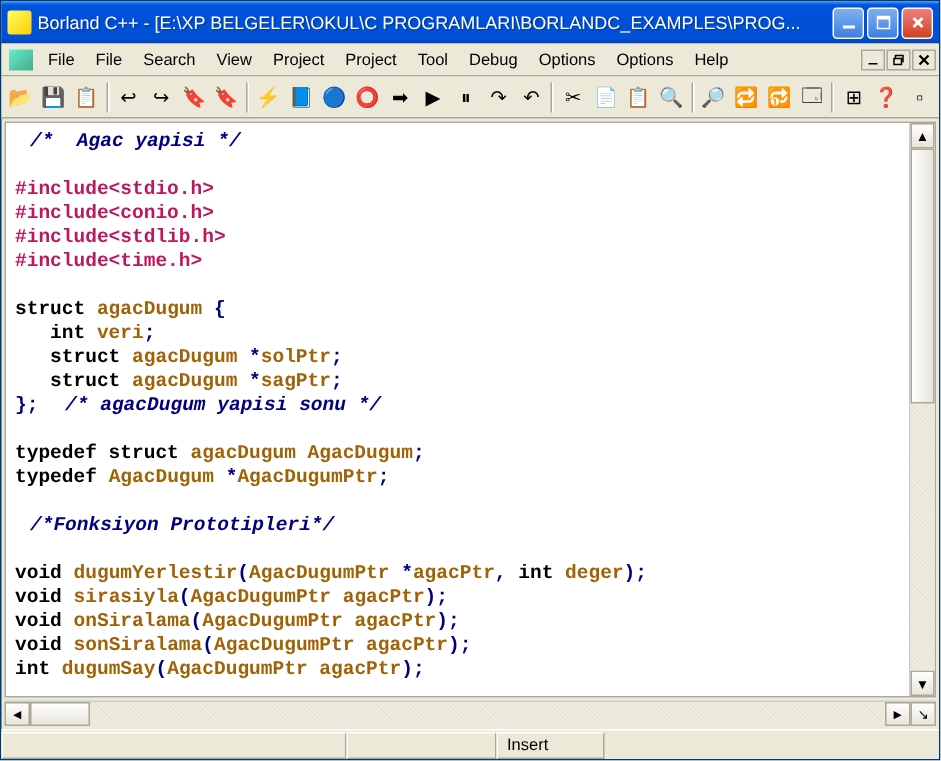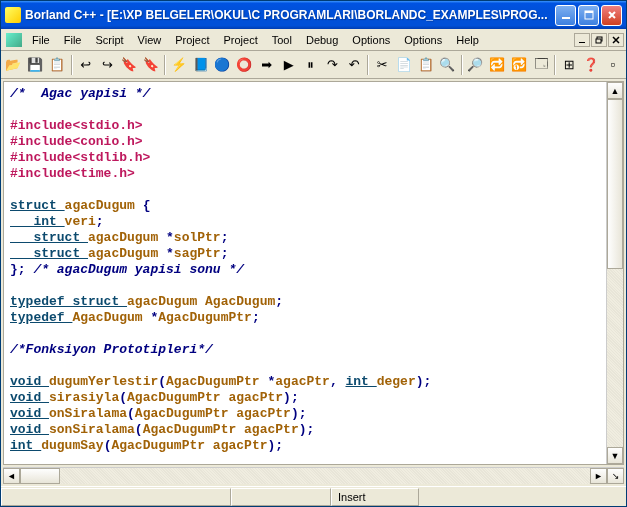--- a/index.html
+++ b/index.html
@@ -1,20 +1,20 @@
 <!DOCTYPE html>
 <html><head>
 <meta charset="utf-8">
 <style>
 * { margin: 0; padding: 0; box-sizing: border-box; }
 body { font-family: Tahoma, sans-serif; font-size: 11px; background: #ece9d8; overflow: hidden; width: 627px; height: 507px; }
 .window { width: 627px; height: 507px; border: 1px solid #003c74; background: #ece9d8; display: flex; flex-direction: column; }
 .titlebar { height: 28px; background: linear-gradient(to bottom, #3a95ff 0%, #0053e1 8%, #0050d8 40%, #0050d8 88%, #003db1 100%); display: flex; align-items: center; padding: 0 4px; color: white; }
 .titlebar-icon { width: 16px; height: 16px; margin-right: 4px; background: linear-gradient(135deg, #ff6 0%, #fc0 100%); border-radius: 2px; flex-shrink: 0; }
-.titlebar-text { flex: 1; font-weight: bold; font-size: 12px; white-space: nowrap; overflow: hidden; text-overflow: ellipsis; text-shadow: 1px 1px 1px rgba(0,0,0,0.3); }
+.titlebar-text { flex: 1; font-weight: normal; font-size: 12px; white-space: nowrap; overflow: hidden; text-overflow: ellipsis; text-shadow: 1px 1px 1px rgba(0,0,0,0.3); }
 .window-controls { display: flex; gap: 2px; }
 .win-btn { width: 21px; height: 21px; border: 1px solid #fff; border-radius: 3px; display: flex; align-items: center; justify-content: center; font-family: Arial; font-weight: bold; cursor: pointer; }
 .win-btn.min, .win-btn.max { background: linear-gradient(to bottom, #7eb0f0, #3d80e0); color: white; }
 .win-btn.close { background: linear-gradient(to bottom, #f08080, #d04020); color: white; }
 .menubar { height: 22px; background: #ece9d8; display: flex; align-items: center; padding: 0 2px; border-bottom: 1px solid #aca899; }
 .menu-icon { width: 16px; height: 14px; margin: 0 3px; background: linear-gradient(135deg, #6ec 0%, #4a8 100%); flex-shrink: 0; }
 .menu-item { padding: 2px 7px; cursor: default; }
 .mdi-controls { display: flex; gap: 1px; margin-left: auto; }
 .mdi-btn { width: 16px; height: 14px; border: 1px solid #aca899; background: #ece9d8; font-size: 9px; display: flex; align-items: center; justify-content: center; cursor: pointer; }
 .toolbar { height: 28px; background: #ece9d8; border-bottom: 1px solid #aca899; display: flex; align-items: center; padding: 2px; gap: 0; }
@@ -25,24 +25,24 @@
 .scrollbar-v { width: 17px; background: #f0ede0; border-left: 1px solid #ccc; display: flex; flex-direction: column; }
 .sb-btn { height: 17px; background: linear-gradient(to bottom, #fefefe, #e8e5d8); border: 1px solid #aca899; font-size: 9px; display: flex; align-items: center; justify-content: center; cursor: pointer; }
 .sb-track { flex: 1; background: repeating-linear-gradient(45deg, #f0ede0, #f0ede0 1px, #e8e5d8 1px, #e8e5d8 2px); position: relative; }
 .sb-thumb { position: absolute; left: 0; right: 0; top: 0; height: 170px; background: linear-gradient(to right, #fefefe, #e8e5d8); border: 1px solid #aca899; cursor: pointer; }
 .scrollbar-h { height: 17px; background: #f0ede0; border-top: 1px solid #ccc; display: flex; margin: 0 2px 2px 2px; }
 .sb-btn-h { width: 17px; background: linear-gradient(to bottom, #fefefe, #e8e5d8); border: 1px solid #aca899; font-size: 9px; display: flex; align-items: center; justify-content: center; cursor: pointer; }
 .sb-track-h { flex: 1; background: repeating-linear-gradient(45deg, #f0ede0, #f0ede0 1px, #e8e5d8 1px, #e8e5d8 2px); position: relative; }
 .sb-thumb-h { position: absolute; top: 0; bottom: 0; left: 0; width: 40px; background: linear-gradient(to bottom, #fefefe, #e8e5d8); border: 1px solid #aca899; cursor: pointer; }
 .statusbar { height: 20px; background: #ece9d8; display: flex; align-items: center; border-top: 1px solid #fff; }
 .status-cell { border: 1px solid #aca899; border-top-color: #fff; border-left-color: #fff; height: 18px; padding: 1px 6px; display: flex; align-items: center; }
-.kw { color: #0c4a6e; text-decoration: underline; }
+.kw { color: #000000; }
 .str { color: #be185d; }
 .id { color: #a16207; }
-.cmt { color: #000080; font-style: italic; }
+.cmt { color: #000080; font-style: italic; margin-left: 10px; }
 .pun { color: #000080; }
 </style>
 </head>
 <body>
 
 <div class="window">
   <div class="titlebar">
     <div class="titlebar-icon"></div>
     <div class="titlebar-text">Borland C++ - [E:\XP BELGELER\OKUL\C PROGRAMLARI\BORLANDC_EXAMPLES\PROG...</div>
     <div class="window-controls">
@@ -63,21 +63,21 @@
           </svg>
       </div>
     </div>
   </div>
 
   <div class="menubar">
     <div class="menu-icon"></div>
     <div id="menu-items" style="display: flex;">
         <div class="menu-item">File</div>
         <div class="menu-item">File</div>
-        <div class="menu-item">Script</div>
+        <div class="menu-item">Search</div>
         <div class="menu-item">View</div>
         <div class="menu-item">Project</div>
         <div class="menu-item">Project</div>
         <div class="menu-item">Tool</div>
         <div class="menu-item">Debug</div>
         <div class="menu-item">Options</div>
         <div class="menu-item">Options</div>
         <div class="menu-item">Help</div>
       </div>
     <div class="mdi-controls">
@@ -151,15 +151,15 @@
     <div class="sb-track-h">
       <div class="sb-thumb-h"></div>
     </div>
     <div class="sb-btn-h">►</div>
     <div class="sb-btn-h" style="width:17px">↘</div>
   </div>
 
   <div class="statusbar">
     <div class="status-cell" style="width:230px"></div>
     <div class="status-cell" style="width:100px"></div>
-    <div class="status-cell" style="width:88px">Insert</div>
+    <div class="status-cell" style="width:72px">Insert</div>
   </div>
 </div>
 
 </body></html>

